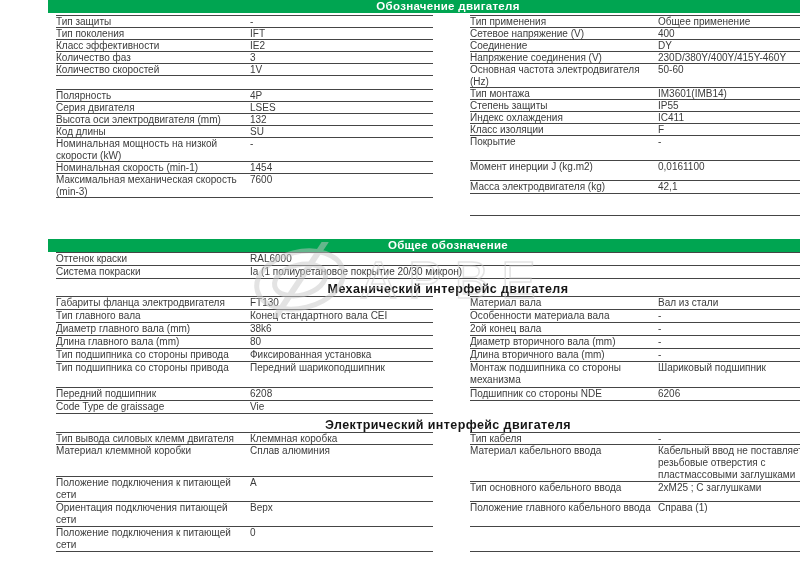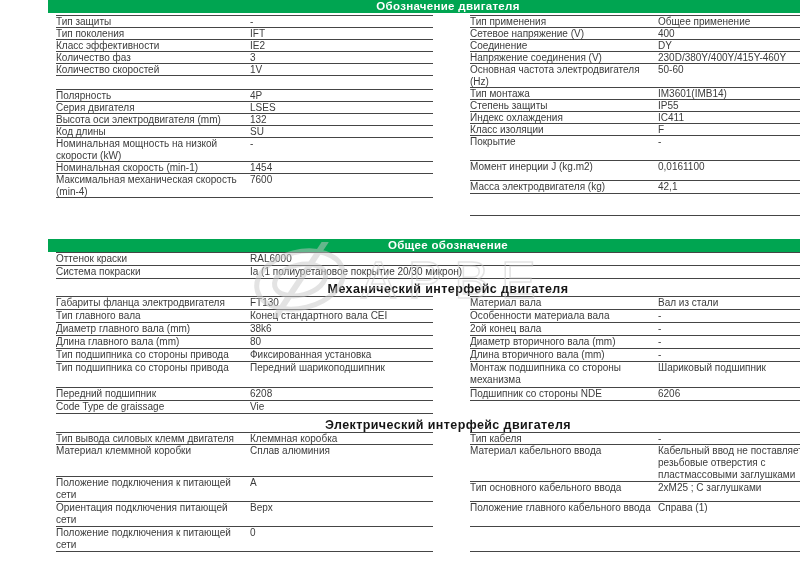--- a/index.html
+++ b/index.html
@@ -99,21 +99,21 @@
         </div>
         <div class="row" style="height: 24px;">
           <span class="lab">Номинальная мощность на низкой скорости (kW)</span>
           <span class="val">-</span>
         </div>
         <div class="row" style="height: 12px;">
           <span class="lab">Номинальная скорость (min-1)</span>
           <span class="val">1454</span>
         </div>
         <div class="row" style="height: 24px;">
-          <span class="lab">Максимальная механическая скорость (min-4)</span>
+          <span class="lab">Максимальная механическая скорость (min-3)</span>
           <span class="val">7600</span>
         </div>
       </div>
     <div class="col col-r">
         <div class="row" style="height: 12px;">
           <span class="lab">Тип применения</span>
           <span class="val">Общее применение</span>
         </div>
         <div class="row" style="height: 12px;">
           <span class="lab">Сетевое напряжение (V)</span>

